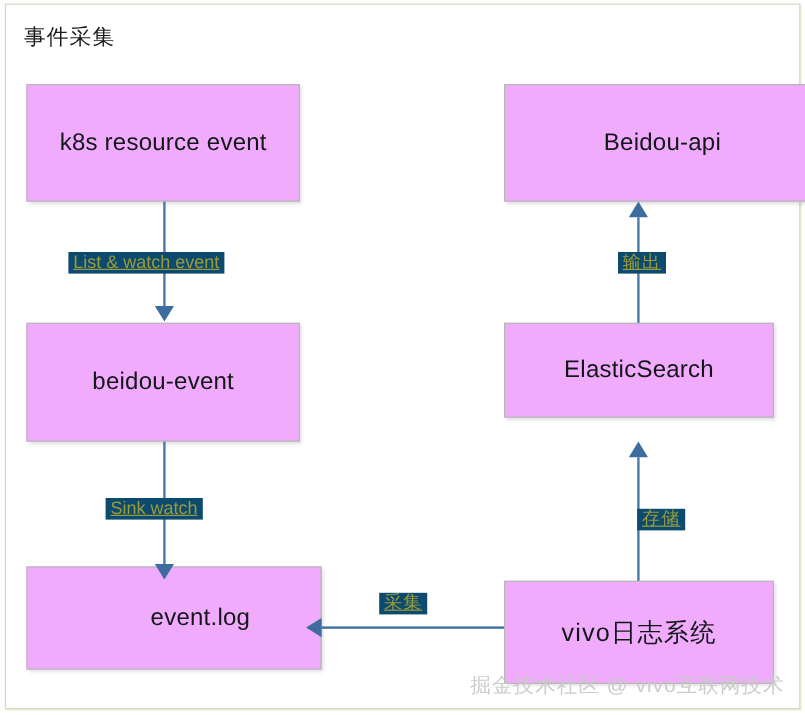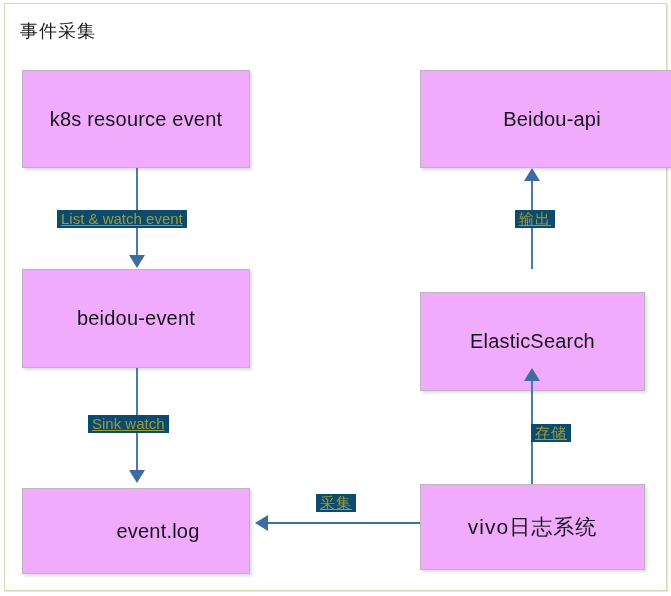--- a/index.html
+++ b/index.html
@@ -119,23 +119,23 @@
   <div class="frame"></div>
 
   <div class="diagram-title">事件采集</div>
 
   <div class="node" style="left:22px; top:70px; width:228px; height:98px;">k8s resource event</div>
 
   <div class="node" style="left:420px; top:70px; width:264px; height:98px;">Beidou-api</div>
 
   <div class="node" style="left:22px; top:269px; width:228px; height:99px;">beidou-event</div>
 
-  <div class="node" style="left:420px; top:269px; width:225px; height:99px;margin-top:23px;">ElasticSearch</div>
+  <div class="node" style="left:420px; top:269px; width:225px; height:79px;">ElasticSearch</div>
 
-  <div class="node" style="left:22px; top:488px; width:228px; height:86px;padding-left:44px;">event.log</div>
+  <div class="node" style="left:22px; top:472px; width:246px; height:86px;padding-left:44px;">event.log</div>
 
   <div class="node cjk" style="left:420px; top:484px; width:225px; height:86px;text-align:center;">vivo日志系统</div>
 
   <div class="vline" style="left:136px; top:168px; height:88px;"></div>
   <div class="arrow-down" style="left:129px; top:255px;"></div>
   <div class="edge-label" style="left:57px; top:210px;">List &amp; watch event</div>
 
   <div class="vline" style="left:136px; top:368px; height:103px;"></div>
   <div class="arrow-down" style="left:129px; top:470px;"></div>
   <div class="edge-label" style="left:88px; top:415px;">Sink watch</div>
@@ -145,14 +145,15 @@
   <div class="edge-label cjk" style="left:316px; top:494px;">采集</div>
 
   <div class="vline" style="left:531px; top:381px; height:103px;"></div>
   <div class="arrow-up" style="left:524px; top:368px;"></div>
   <div class="edge-label cjk" style="left:515px; top:424px;margin-left:16px;">存储</div>
 
   <div class="vline" style="left:531px; top:181px; height:88px;"></div>
   <div class="arrow-up" style="left:524px; top:168px;"></div>
   <div class="edge-label cjk" style="left:515px; top:210px;">输出</div>
 
+  <div class="watermark" style="left:392px; top:560px;">掘金技术社区 @ vivo互联网技术</div>
 
 </div>
 
 </body></html>

